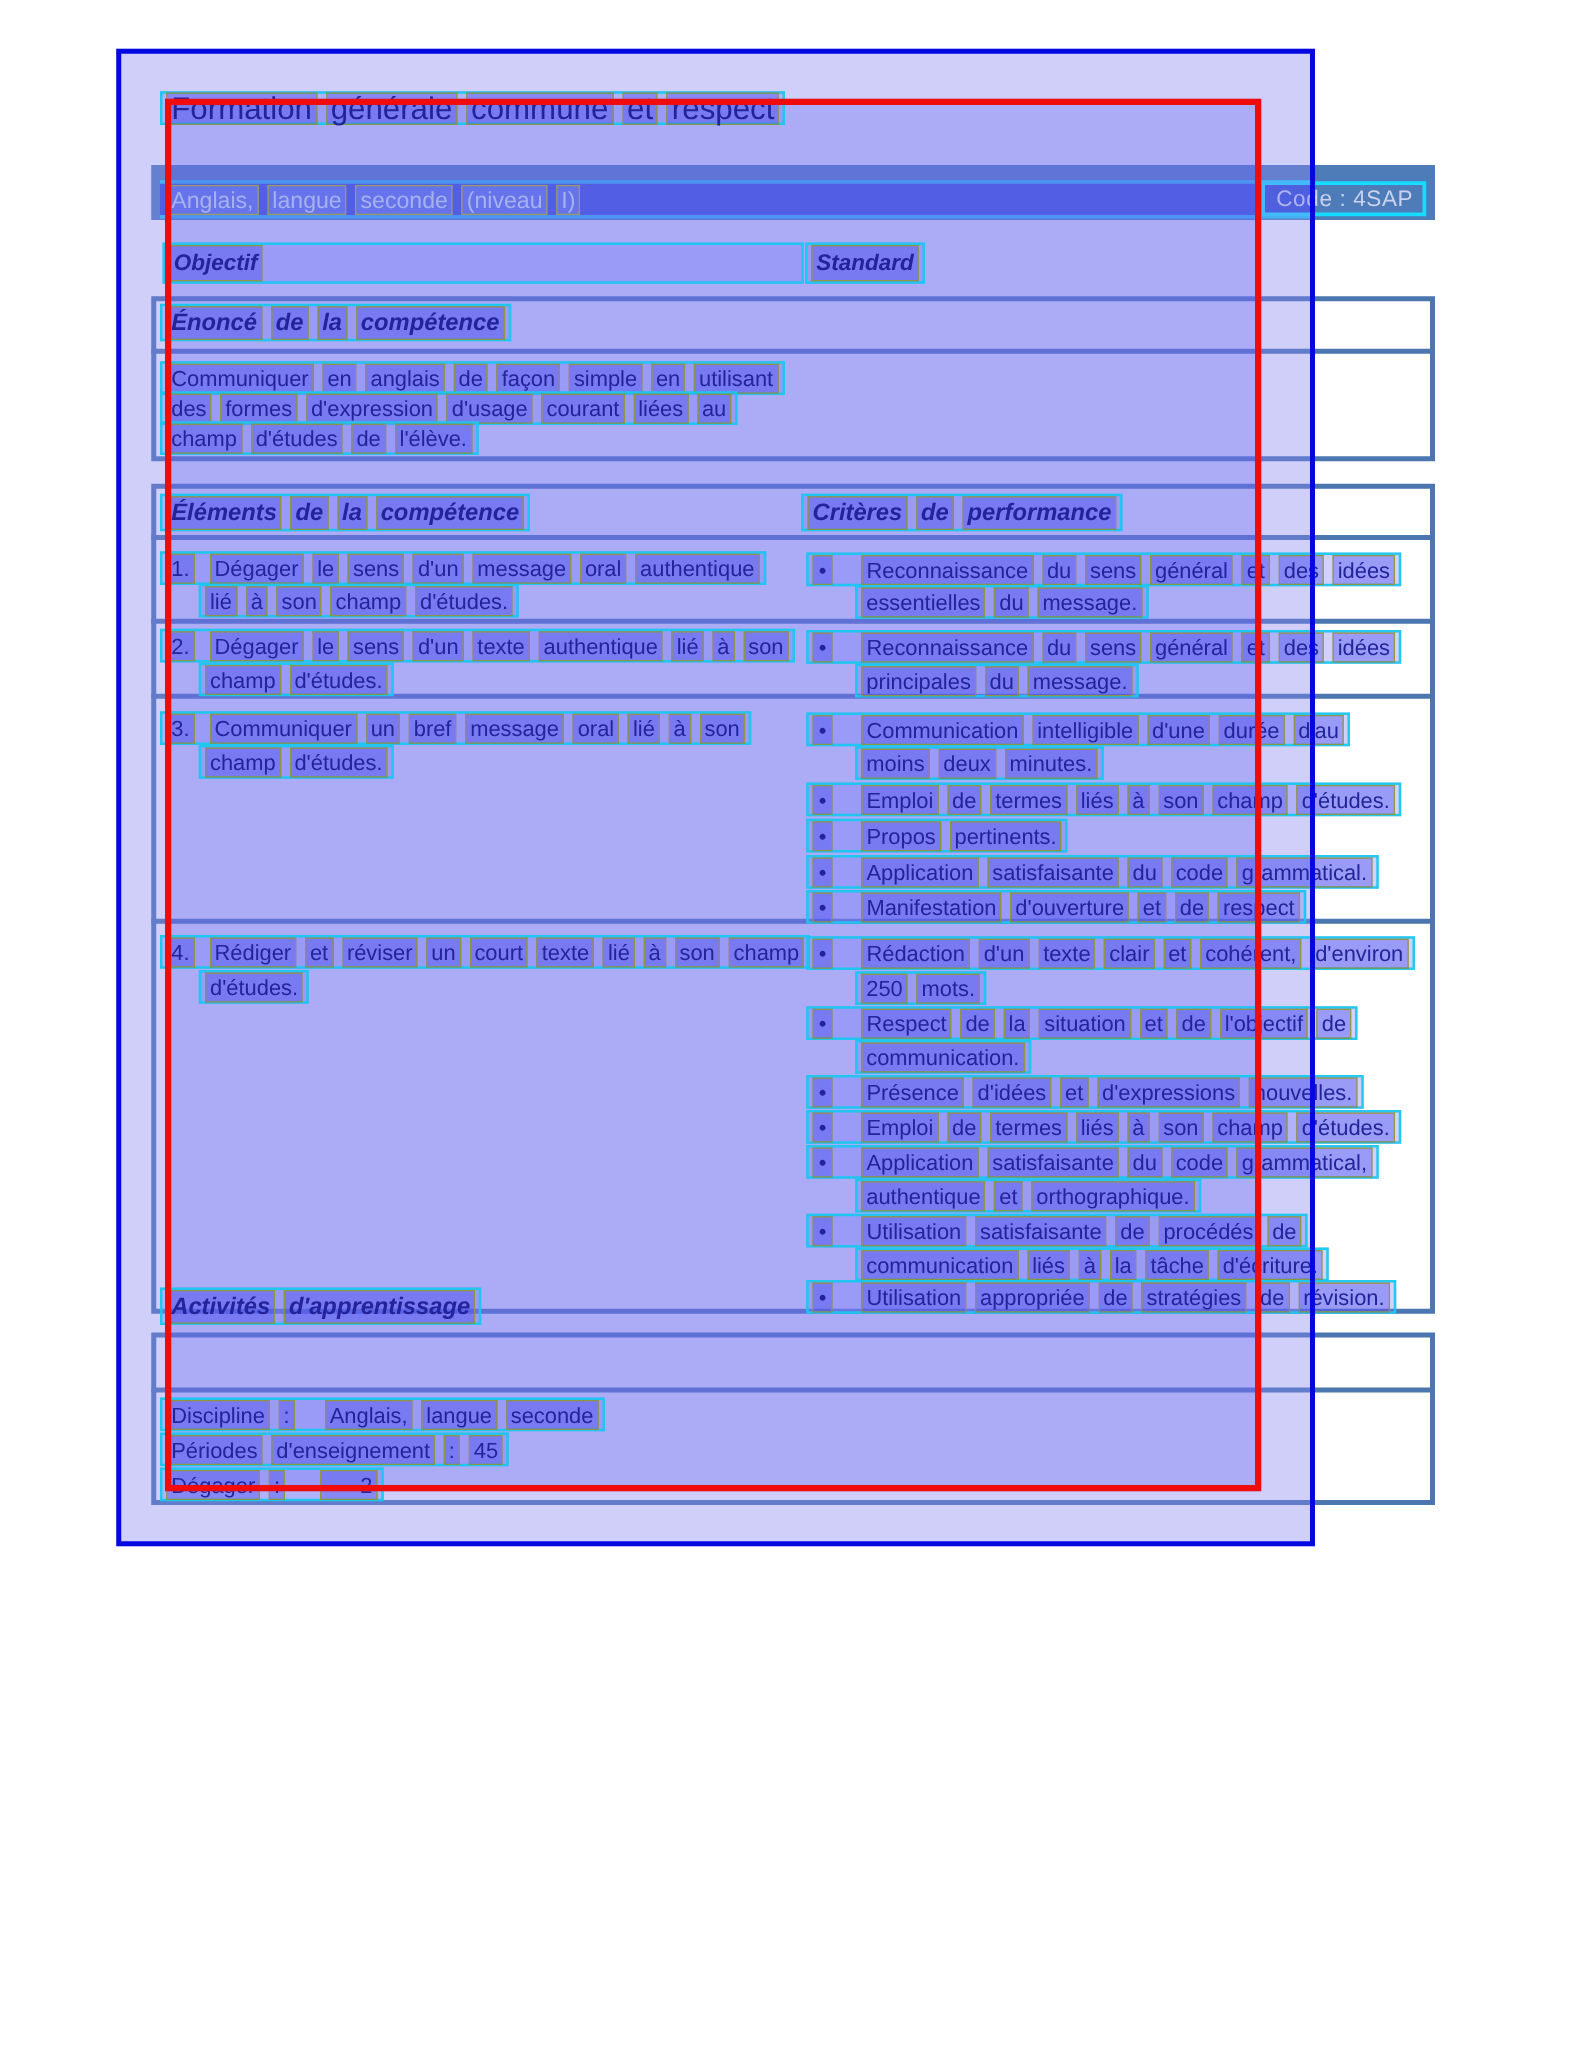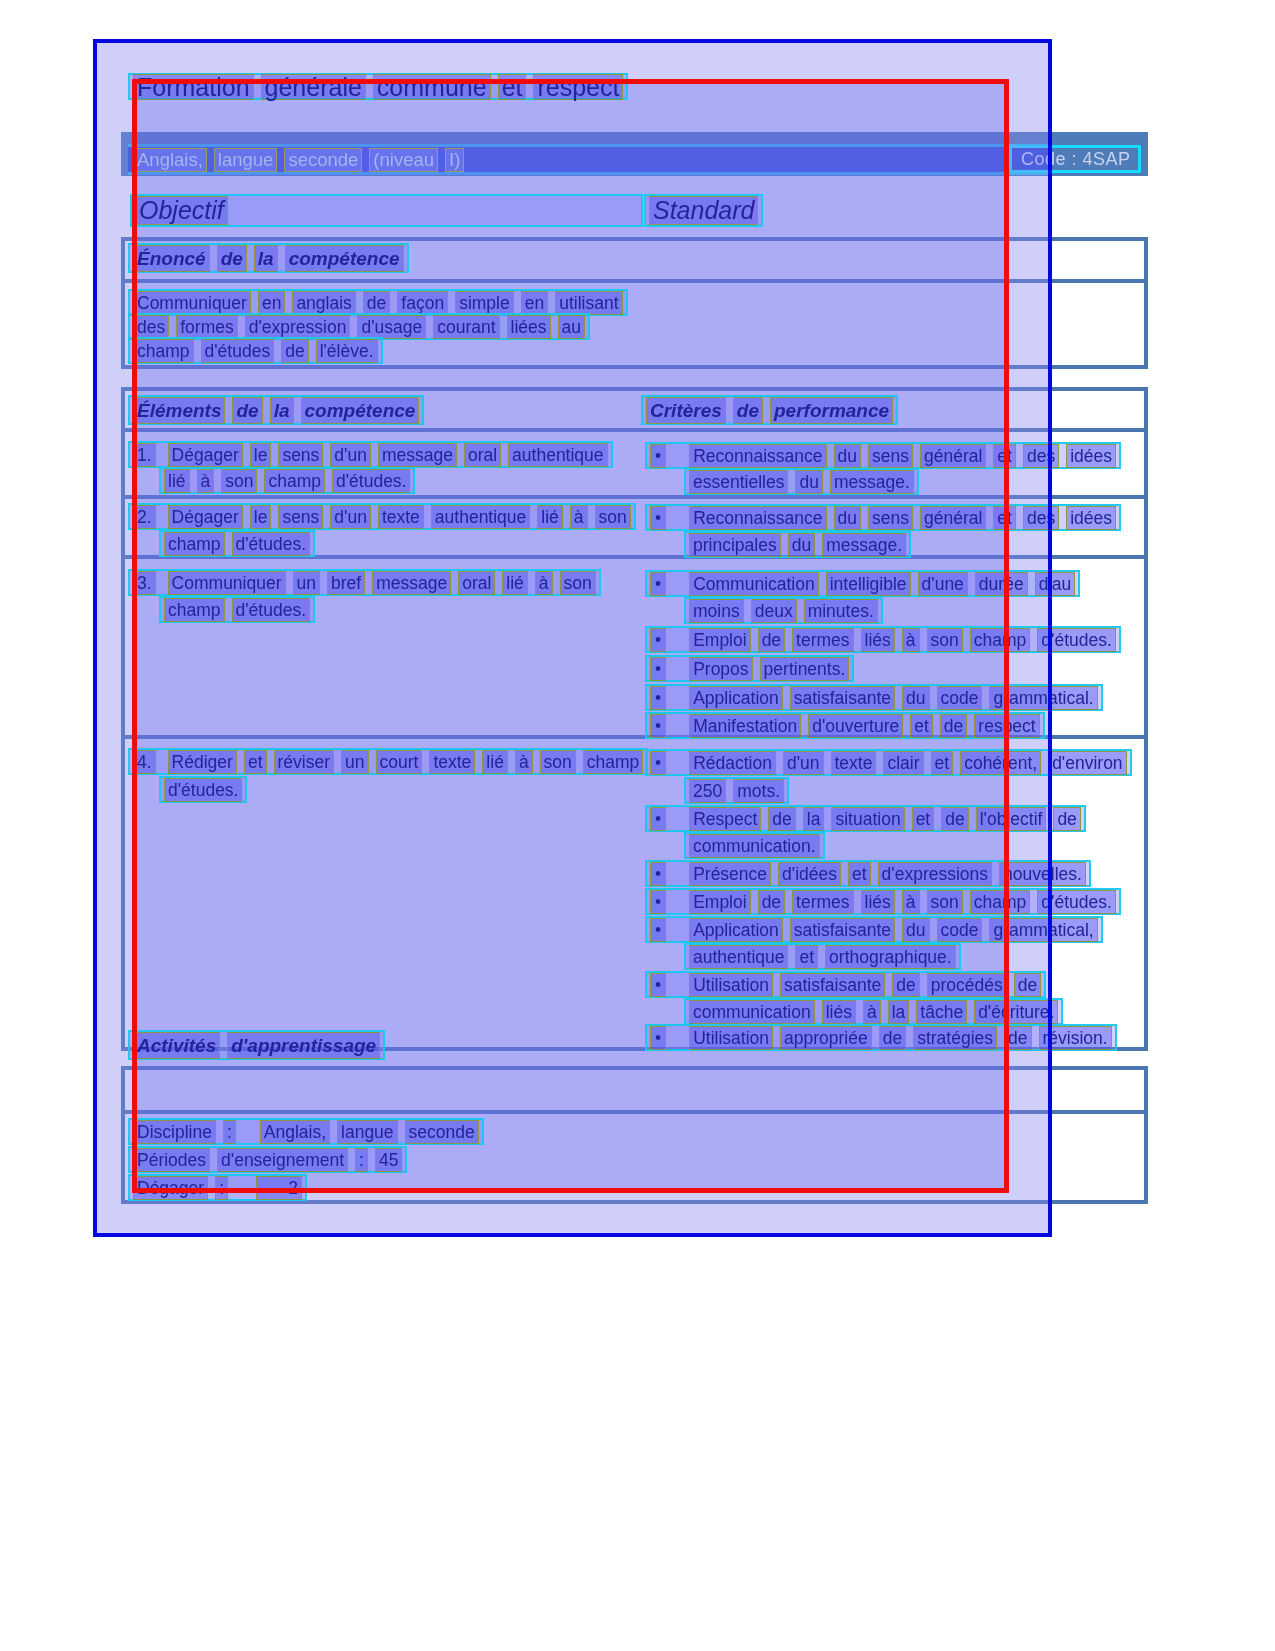--- a/index.html
+++ b/index.html
@@ -30,21 +30,21 @@
   .word{display:inline-block;border:1px solid rgba(150,150,45,0.9);
         background:rgba(70,72,235,0.40);color:#23239a;font-size:17.5px;
         height:22px;line-height:22px;padding:0 3px;margin-right:7px;}
   .word:last-child{margin-right:0;}
   .word.bullet{margin-right:23px;padding:0 4px;}
   .word.num{margin-right:12px;}
   .bold{height:30px;font-style:italic;}
   .bold .word{font-weight:bold;font-size:19px;height:25px;line-height:25px;}
   .t19 .word{font-size:25px;height:24px;line-height:24px;}
   .bih{height:33px;}
-  .bih .word{font-weight:normal;font-style:italic;font-size:25px;height:27px;line-height:27px;}
+  .bih .word{font-weight:bold;font-style:italic;font-size:18px;height:27px;line-height:27px;}
   .objw{width:513px;}
   .barline{border:none;background:transparent;height:26px;}
   .barline .word{background:rgba(150,162,252,0.32);border-color:rgba(165,165,70,0.85);
                  color:#a6b2f0;font-size:18.5px;}
   .disc .word:nth-child(2){margin-right:24px;}
   .unit .word:nth-child(2){margin-right:28px;}
   .unit .word:nth-child(3){min-width:38px;text-align:right;}
   
   .bluebox{position:absolute;z-index:5;left:93px;top:39px;width:959px;height:1198px;
            border:4px solid #0407e0;box-sizing:border-box;}

